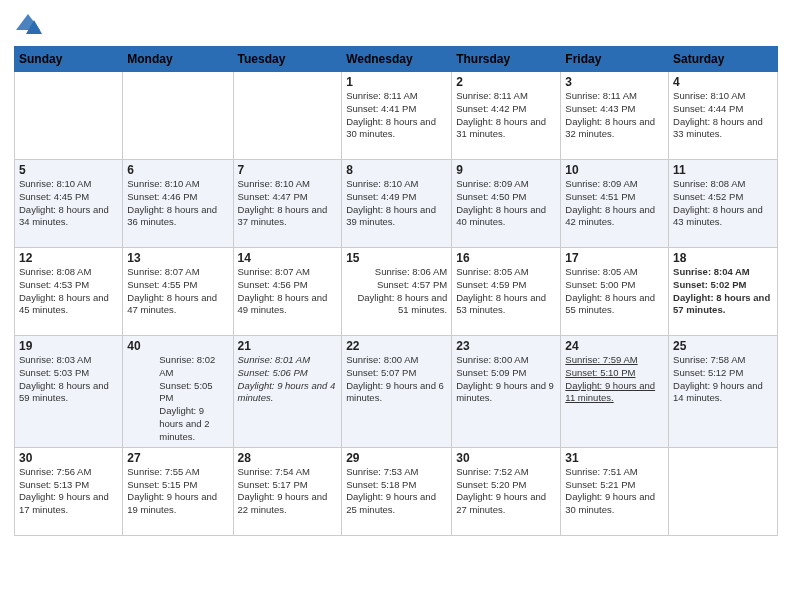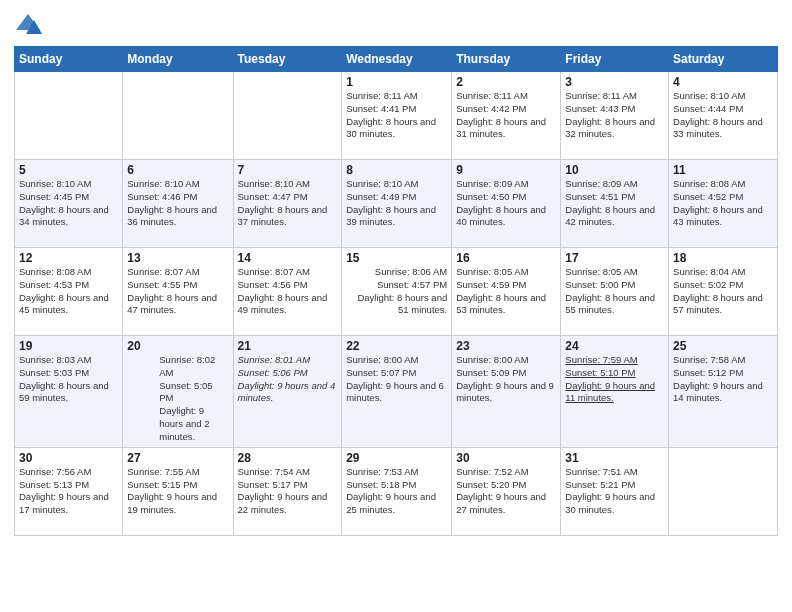--- a/index.html
+++ b/index.html
@@ -60,21 +60,21 @@
       color: #444;
       margin-top: 2px;
     }
     .calendar {
       width: 100%;
       border-collapse: collapse;
       border: 1px solid #bbb;
     }
     .calendar th {
       background: #2a6db5;
-      color: #ffffff;
+      color: #000000;
       font-size: 12px;
       font-weight: bold;
       padding: 5px 4px;
       text-align: left;
       border: 1px solid #2a6db5;
     }
     .calendar td {
       vertical-align: top;
       border: 1px solid #ccc;
       padding: 3px 4px;
@@ -239,34 +239,34 @@
 Daylight: 8 hours and 53 minutes.</div>
           </td>
           <td>
             <div class="day-number">17</div>
             <div class="day-info" style="white-space: pre-line;">Sunrise: 8:05 AM
 Sunset: 5:00 PM
 Daylight: 8 hours and 55 minutes.</div>
           </td>
           <td>
             <div class="day-number">18</div>
-            <div class="day-info" style="white-space: pre-line;">Sunrise: 8:04 AM
+            <div class="day-info" style="white-space: pre-line; font-weight: bold;">Sunrise: 8:04 AM
 Sunset: 5:02 PM
 Daylight: 8 hours and 57 minutes.</div>
           </td>
         </tr>
         <tr>
           <td>
             <div class="day-number">19</div>
             <div class="day-info" style="white-space: pre-line;">Sunrise: 8:03 AM
 Sunset: 5:03 PM
 Daylight: 8 hours and 59 minutes.</div>
           </td>
           <td>
-            <div class="day-number">20</div>
+            <div class="day-number">40</div>
             <div class="day-info" style="white-space: pre-line; margin-left: 32px;">Sunrise: 8:02 AM
 Sunset: 5:05 PM
 Daylight: 9 hours and 2 minutes.</div>
           </td>
           <td>
             <div class="day-number">21</div>
             <div class="day-info" style="white-space: pre-line; font-style: italic;">Sunrise: 8:01 AM
 Sunset: 5:06 PM
 Daylight: 9 hours and 4 minutes.</div>
           </td>

